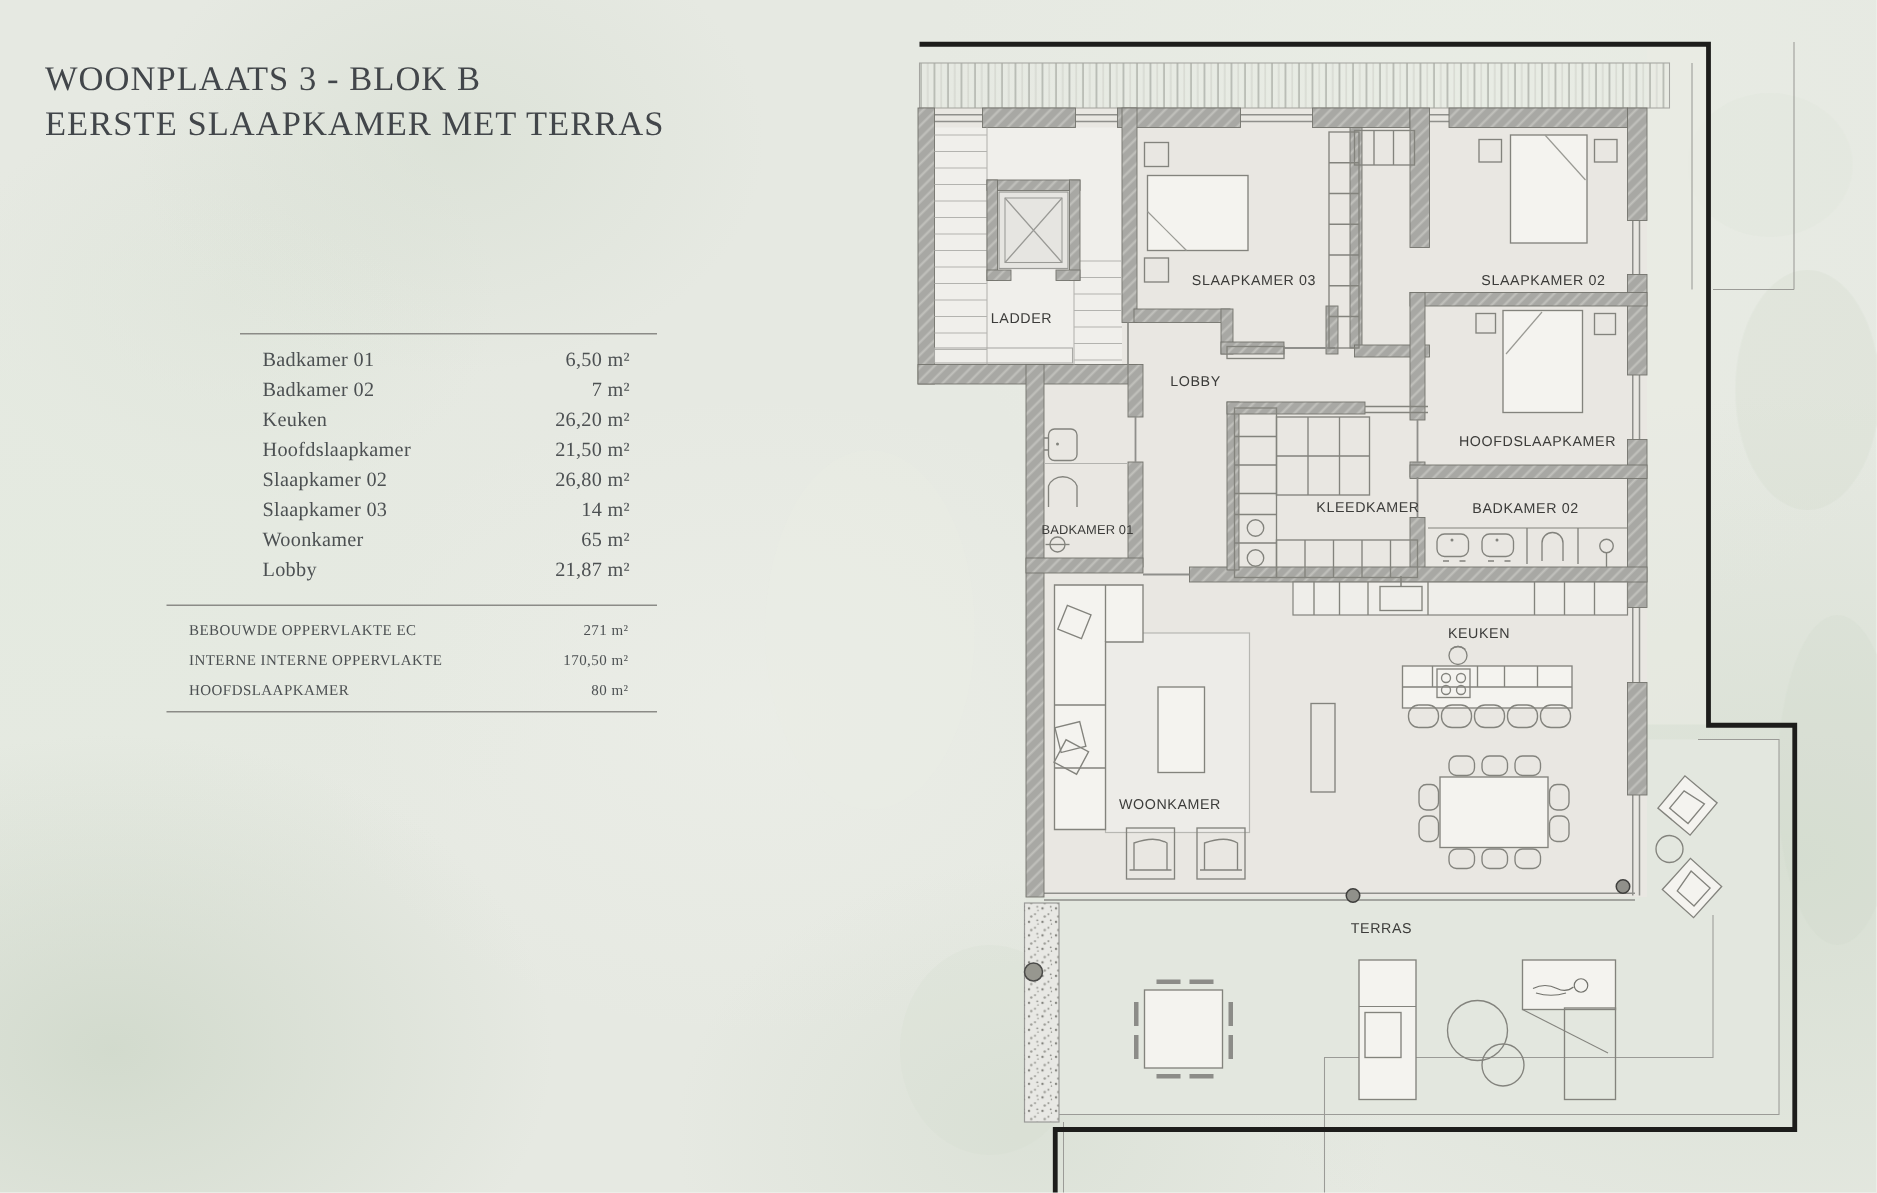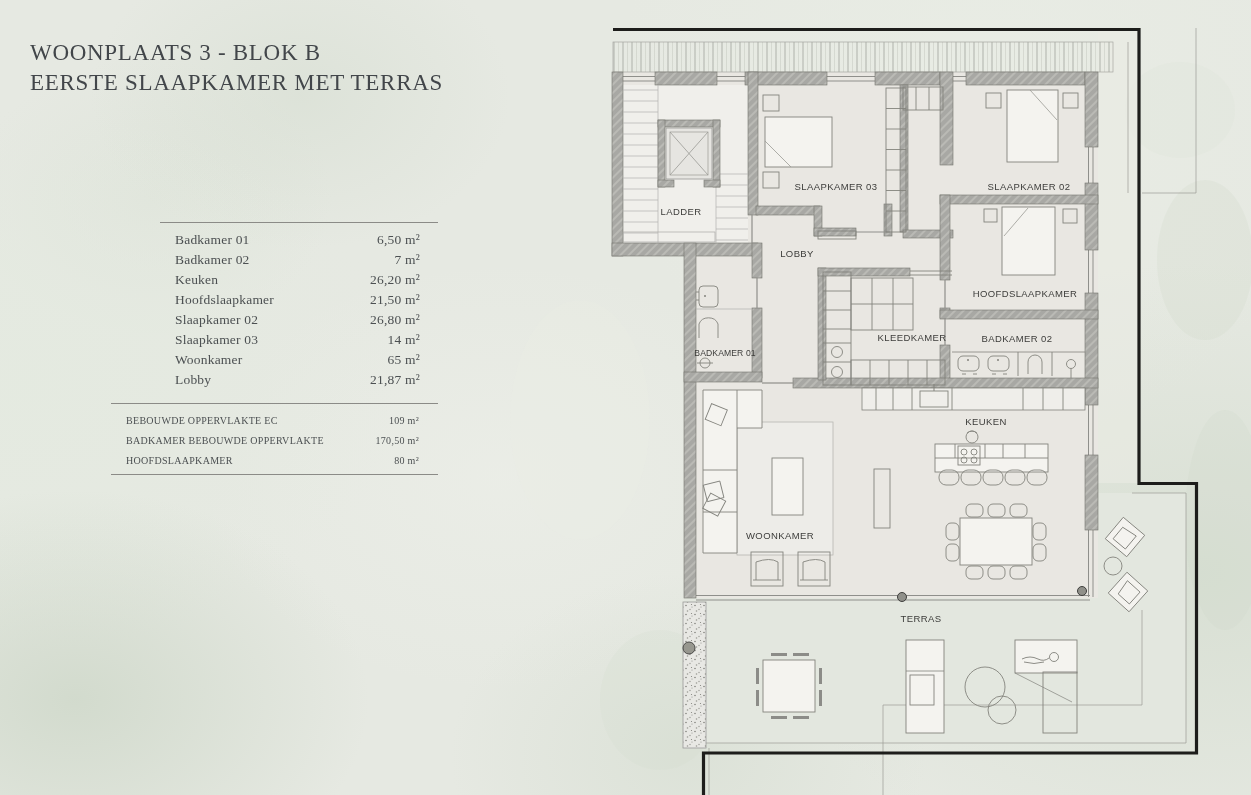--- a/index.html
+++ b/index.html
@@ -78,24 +78,24 @@
       </div>
     <div class="lrow">
         <span>Lobby</span>
         <span>21,87 m²</span>
       </div>
   </div>
   <div class="rule" style="left:111px;top:403px;width:327px;"></div>
   <div id="summary">
     <div class="lrow">
         <span>BEBOUWDE OPPERVLAKTE EC</span>
-        <span>109 m²</span>
-      </div>
-    <div class="lrow">
-        <span>BADKAMER BEBOUWDE OPPERVLAKTE</span>
+        <span>271 m²</span>
+      </div>
+    <div class="lrow">
+        <span>INTERNE INTERNE OPPERVLAKTE</span>
         <span>170,50 m²</span>
       </div>
     <div class="lrow">
         <span>HOOFDSLAAPKAMER</span>
         <span>80 m²</span>
       </div>
   </div>
   <div class="rule" style="left:111px;top:474px;width:327px;"></div>
 
   <svg id="plan" width="1251" height="795" viewBox="0 0 1251 795">

